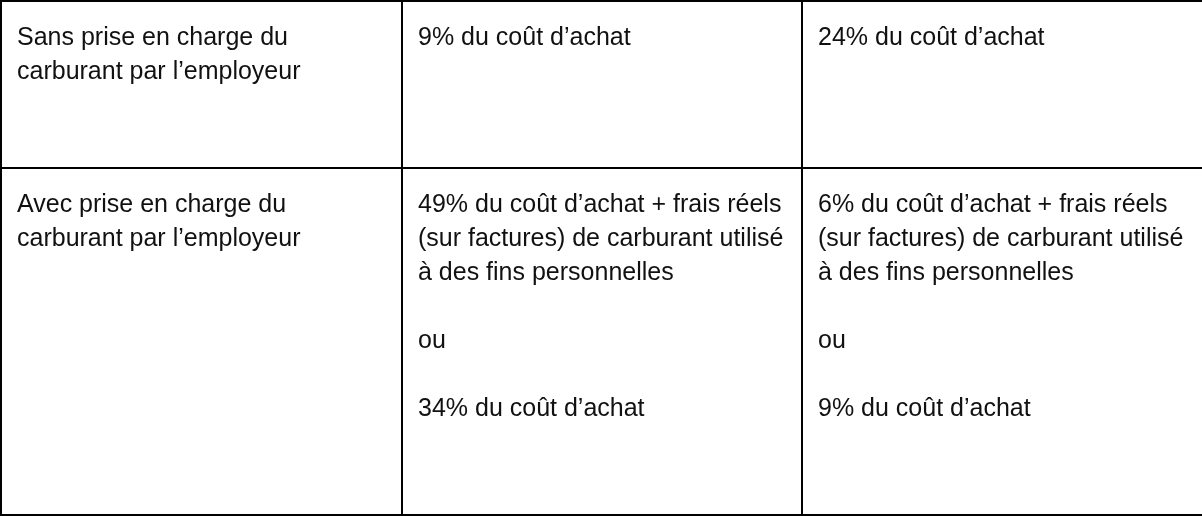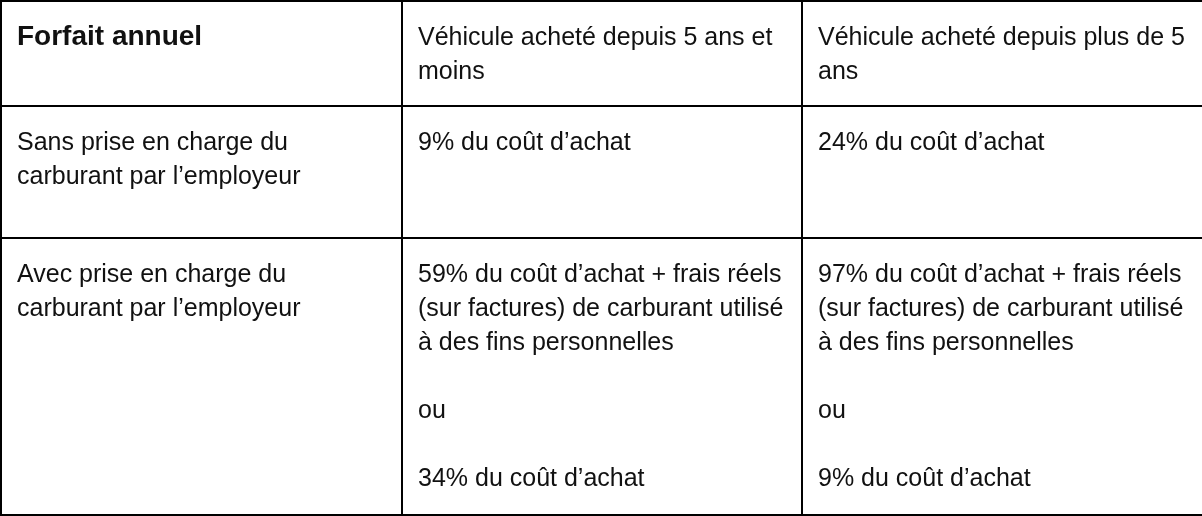--- a/index.html
+++ b/index.html
@@ -31,55 +31,44 @@
 </head>
 <body>
 
 <table class="forfait">
   <colgroup>
       <col class="c1">
       <col class="c2">
       <col class="c3">
     </colgroup>
   <tbody>
-      <tr class="r1">
-    <td>
-      <div class="head-title">Forfait annuel</div>
-    </td>
-    <td>
-      <div>Véhicule acheté depuis 5 ans et moins</div>
-    </td>
-    <td>
-      <div>Véhicule acheté depuis plus de 5 ans</div>
-    </td>
-  </tr>
   <tr class="r2">
     <td>
       <div>Sans prise en charge du carburant par l’employeur</div>
     </td>
     <td>
       <div>9% du coût d’achat</div>
     </td>
     <td>
       <div>24% du coût d’achat</div>
     </td>
   </tr>
   <tr class="r3">
     <td>
       <div>Avec prise en charge du carburant par l’employeur</div>
     </td>
     <td>
-      <div>59% du coût d’achat + frais réels (sur factures) de carburant utilisé à des fins personnelles</div>
+      <div>49% du coût d’achat + frais réels (sur factures) de carburant utilisé à des fins personnelles</div>
       <div class="blank"></div>
       <div>ou</div>
       <div class="blank"></div>
       <div>34% du coût d’achat</div>
     </td>
     <td>
-      <div>97% du coût d’achat + frais réels (sur factures) de carburant utilisé à des fins personnelles</div>
+      <div>6% du coût d’achat + frais réels (sur factures) de carburant utilisé à des fins personnelles</div>
       <div class="blank"></div>
       <div>ou</div>
       <div class="blank"></div>
       <div>9% du coût d’achat</div>
     </td>
   </tr>
 </tbody>
   </table>
 
 </body></html>

